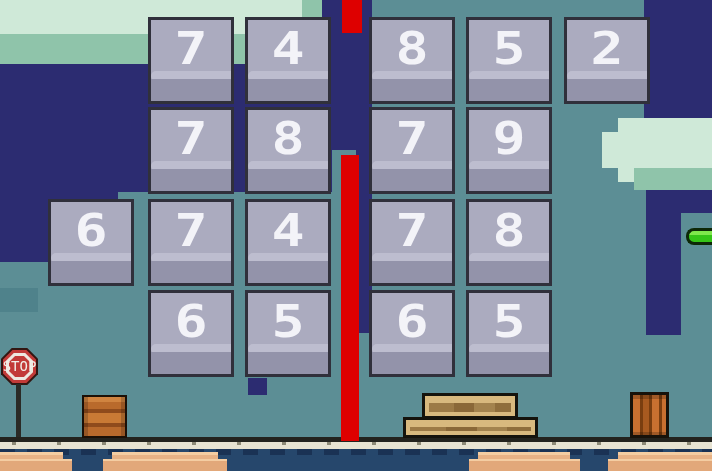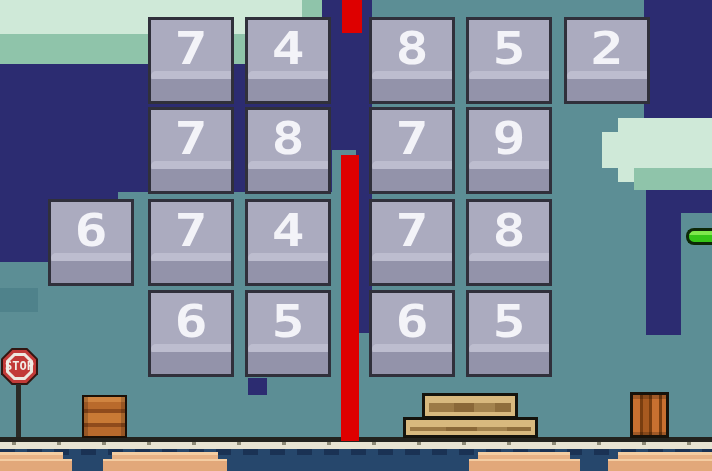--- a/index.html
+++ b/index.html
@@ -44,21 +44,21 @@
     position:absolute;top:0;left:0;right:0;height:6px;
     background:repeating-linear-gradient(90deg,#1A3254 0 15px,rgba(0,0,0,0) 15px 27px);
   }
   .sand-top{background:linear-gradient(180deg,#F4CDA2 0 3px,#E8B285 3px);}
   .sand-bot{background:linear-gradient(180deg,#F4CDA2 0 2px,#E2A87A 2px);}
 
   
   .oct{position:absolute;clip-path:polygon(29% 0,71% 0,100% 29%,100% 71%,71% 100%,29% 100%,0 71%,0 29%);}
   .sign-text{
     position:absolute;left:0;top:0;width:37px;height:37px;line-height:37px;
-    text-align:center;font-size:12px;font-weight:700;color:#F2EEE8;letter-spacing:0;
+    text-align:center;font-size:14px;font-weight:400;color:#F2EEE8;letter-spacing:0;
   }
 
   .plank{
     background:#D8B97E;border:3px solid #15130C;box-sizing:border-box;
   }
   .plank-inner{
     position:absolute;left:4px;right:4px;top:7px;bottom:4px;
     background:linear-gradient(90deg,#9C7A46 0 30%,#8A6838 30% 55%,#A3834E 55% 80%,#8F6E3C 80% 100%);
   }
   .barrel{

